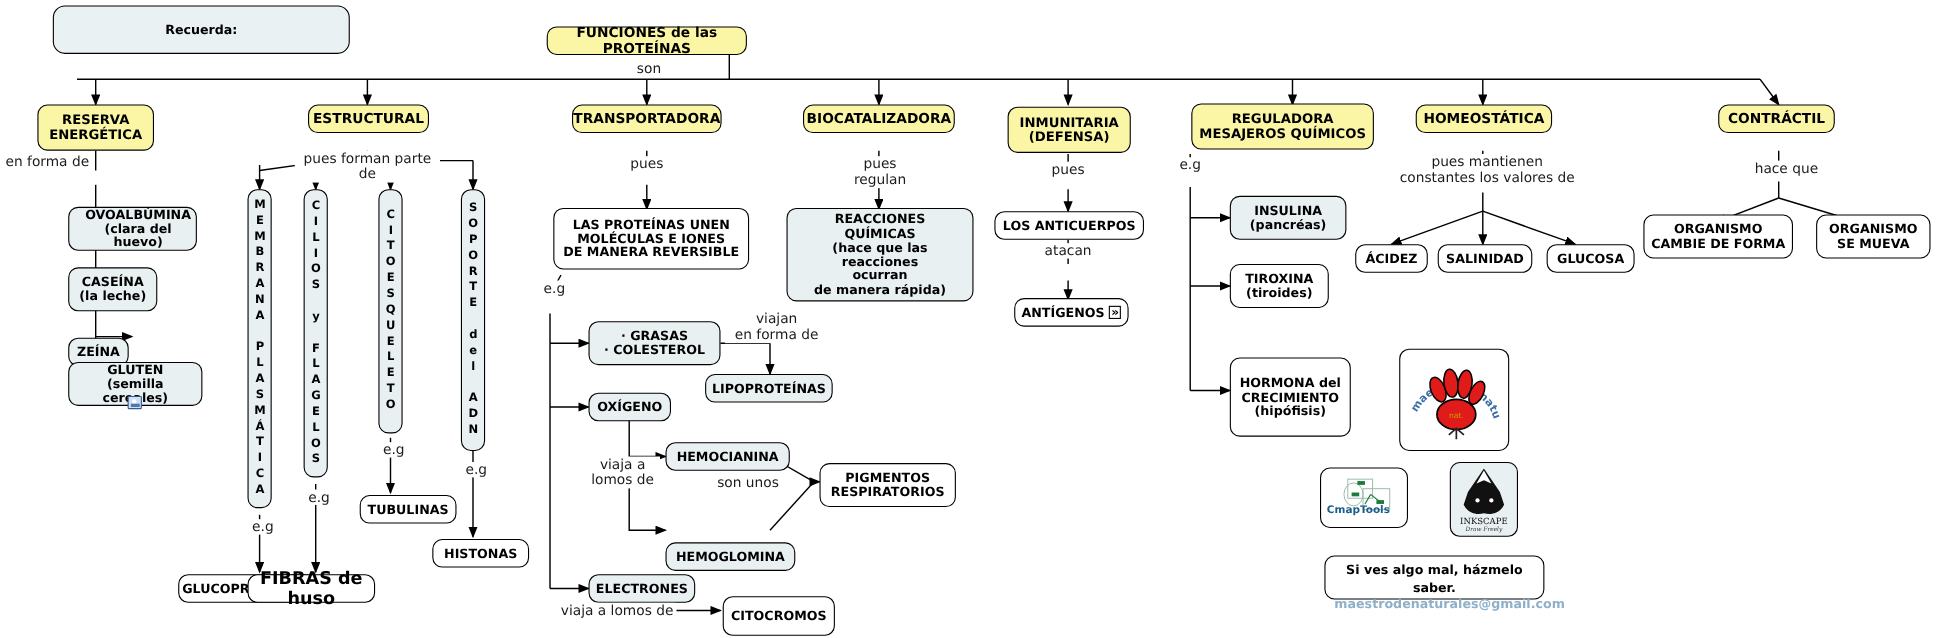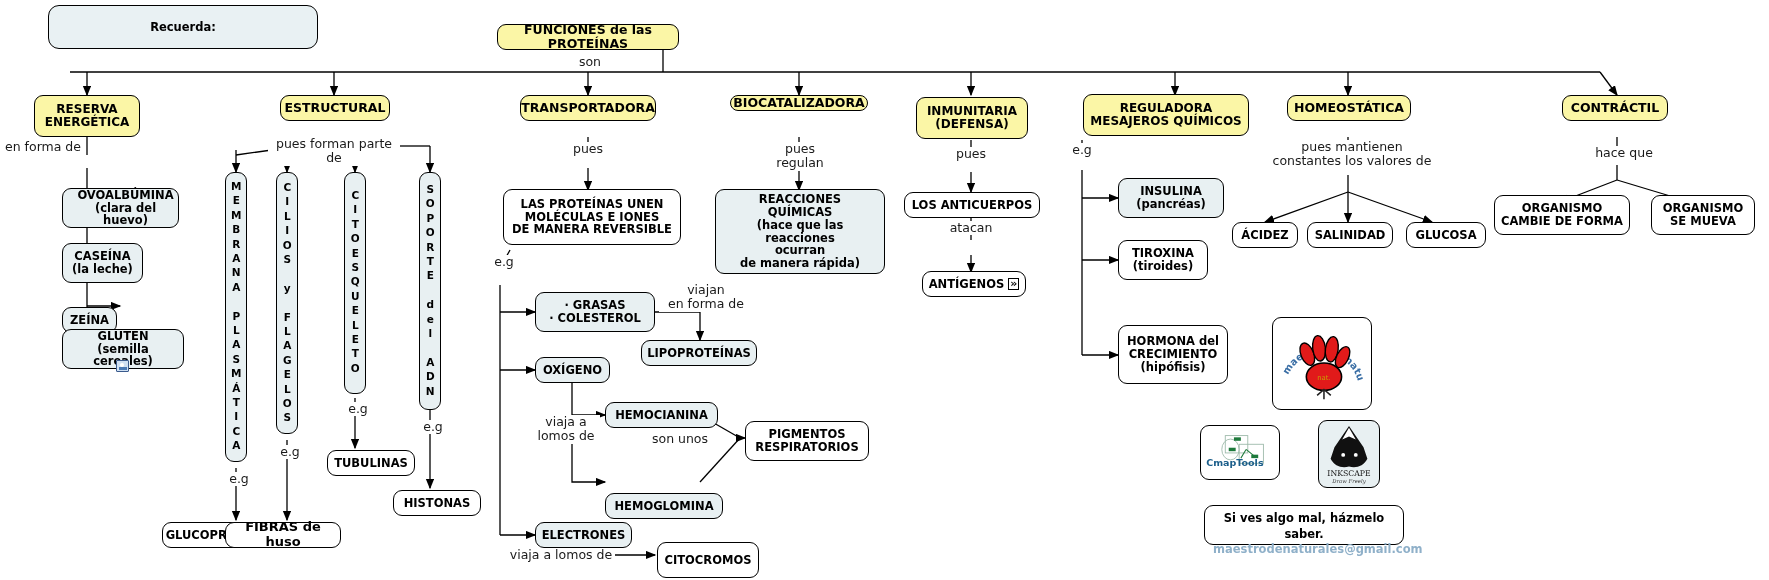--- a/index.html
+++ b/index.html
@@ -224,21 +224,21 @@
 
   <div class="node yellow" style="left:280px; top:95px; width:110px; height:26px; font-size:12.5px;">ESTRUCTURAL</div>
   <div class="link-label" style="left:268px; top:137px; width:132px;">pues forman parte de</div>
 
   <div class="node blue vert" style="left:225px; top:172px; width:22px; height:290px; font-size:10.5px;">MEMBRANA PLASMÁTICA</div>
   <div class="link-label" style="left:225px; top:472px; width:28px;">e.g</div>
   <div class="node white" style="left:162px; top:522px; width:125px; height:26px; font-size:11.5px;">GLUCOPROTEÍNAS</div>
 
   <div class="node blue vert" style="left:276px; top:172px; width:22px; height:262px; font-size:10.5px;">CILIOS y FLAGELOS</div>
   <div class="link-label" style="left:276px; top:445px; width:28px;">e.g</div>
-  <div class="node white" style="left:225px; top:522px; width:116px; height:26px; font-size:13px;">FIBRAS de huso</div>
+  <div class="node white" style="left:225px; top:522px; width:116px; height:26px; font-size:16px;">FIBRAS de huso</div>
 
   <div class="node blue vert" style="left:344px; top:172px; width:22px; height:222px; font-size:10.5px;">CITOESQUELETO</div>
   <div class="link-label" style="left:344px; top:402px; width:28px;">e.g</div>
   <div class="node white" style="left:327px; top:450px; width:88px; height:26px; font-size:11.5px;">TUBULINAS</div>
 
   <div class="node blue vert" style="left:419px; top:172px; width:22px; height:238px; font-size:10.5px;">SOPORTE del ADN</div>
   <div class="link-label" style="left:419px; top:420px; width:28px;">e.g</div>
   <div class="node white" style="left:393px; top:490px; width:88px; height:26px; font-size:11.5px;">HISTONAS</div>
 
   <div class="node yellow" style="left:520px; top:95px; width:136px; height:26px; font-size:12.5px;">TRANSPORTADORA</div>
@@ -260,21 +260,21 @@
   <div class="node blue" style="left:605px; top:402px; width:113px; height:26px; font-size:11.5px;">HEMOCIANINA</div>
   <div class="node blue" style="left:605px; top:469px; width:118px; height:26px; font-size:11.5px;margin-top:24px;">HEMOGLOMINA</div>
   <div class="link-label" style="left:647px; top:432px; width:66px;">son unos</div>
   <div class="node white" style="left:745px; top:421px; width:124px; height:40px; font-size:11.5px;">PIGMENTOS
 RESPIRATORIOS</div>
 
   <div class="node blue" style="left:535px; top:522px; width:97px; height:26px; font-size:11.5px;">ELECTRONES</div>
   <div class="link-label" style="left:508px; top:548px; width:106px;">viaja a lomos de</div>
   <div class="node white" style="left:657px; top:542px; width:102px; height:36px; font-size:11.5px;">CITOCROMOS</div>
 
-  <div class="node yellow" style="left:730px; top:95px; width:138px; height:16px; font-size:12.5px;">BIOCATALIZADORA</div>
+  <div class="node yellow" style="left:730px; top:95px; width:138px; height:26px; font-size:12.5px;">BIOCATALIZADORA</div>
   <div class="link-label" style="left:760px; top:142px; width:80px;">pues regulan</div>
   <div class="node yellow" style="left:916px; top:97px; width:112px; height:42px; font-size:12px;">INMUNITARIA
 (DEFENSA)</div>
 
   <div class="node blue" style="left:715px; top:189px; width:170px; height:85px; font-size:11.5px;">REACCIONES
 QUÍMICAS
 (hace que las reacciones
 ocurran
 de manera rápida)</div>
   <div class="link-label" style="left:953px; top:147px; width:36px;">pues</div>
@@ -285,21 +285,21 @@
     <span class="chev">»</span>
   </div>
 
   <div class="node yellow" style="left:1083px; top:94px; width:166px; height:42px; font-size:12px;">REGULADORA
 MESAJEROS QUÍMICOS</div>
   <div class="link-label" style="left:1068px; top:143px; width:28px;">e.g</div>
   <div class="node blue" style="left:1118px; top:178px; width:106px; height:40px; font-size:11.5px;">INSULINA
 (pancréas)</div>
   <div class="node white" style="left:1118px; top:240px; width:90px; height:40px; font-size:11.5px;">TIROXINA
 (tiroides)</div>
-  <div class="node white" style="left:1118px; top:325px; width:110px; height:59px; font-size:11.5px;">HORMONA del
+  <div class="node white" style="left:1118px; top:325px; width:110px; height:72px; font-size:11.5px;">HORMONA del
 CRECIMIENTO
 (hipófisis)</div>
 
   <div class="node yellow" style="left:1287px; top:95px; width:124px; height:26px; font-size:12.5px;">HOMEOSTÁTICA</div>
   <div class="link-label" style="left:1268px; top:140px; width:168px;">pues mantienen
 constantes los valores de</div>
   <div class="node white" style="left:1232px; top:222px; width:66px; height:26px; font-size:11.5px;">ÁCIDEZ</div>
   <div class="node white" style="left:1307px; top:222px; width:86px; height:26px; font-size:11.5px;">SALINIDAD</div>
   <div class="node white" style="left:1406px; top:222px; width:80px; height:26px; font-size:11.5px;">GLUCOSA</div>
 

